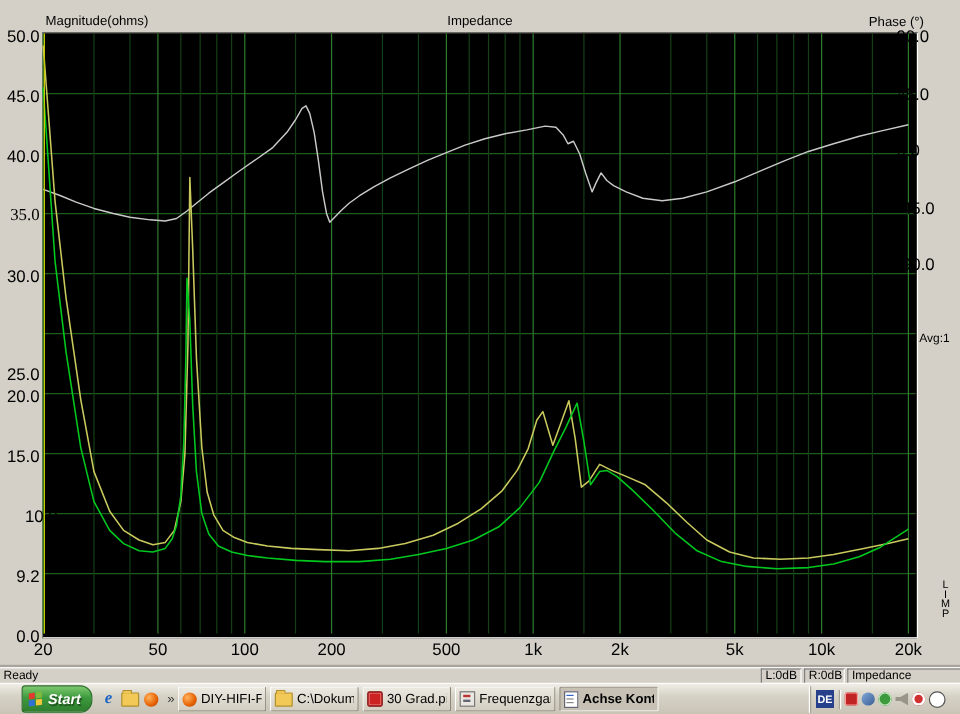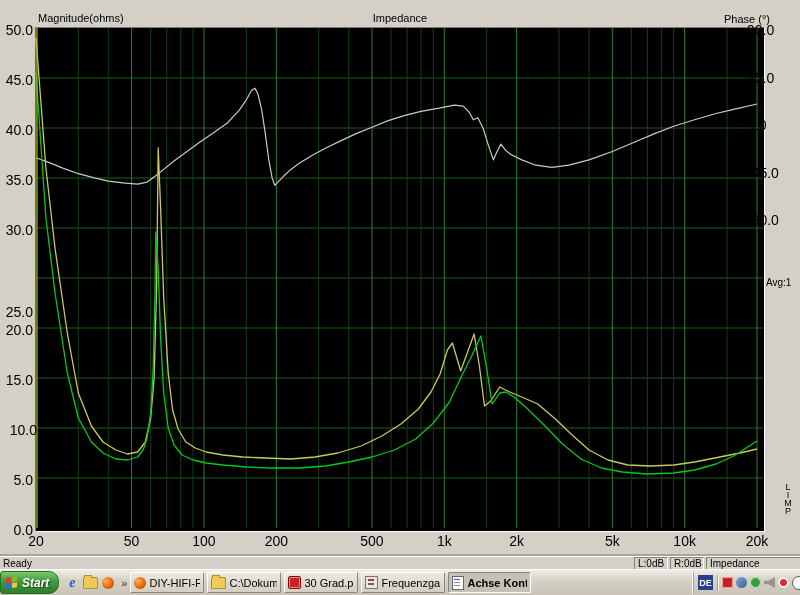--- a/index.html
+++ b/index.html
@@ -27,21 +27,21 @@
   .statusbar{position:absolute;left:0;top:556px;width:804px;height:13px;background:#d4d0c8;
       border-top:1px solid #fff;box-shadow:0 -2px 0 #a8a49c;display:flex;align-items:center;font-size:10px;}
   .statusbar .ready{flex:1;padding-left:3px;}
   .spanel{height:11px;line-height:11px;padding:0 3px;margin-right:2px;
       border-top:1px solid #808080;border-left:1px solid #808080;
       border-bottom:1px solid #fff;border-right:1px solid #fff;white-space:nowrap;overflow:hidden;}
   .spanel.p0{width:26px}.spanel.p1{width:26px}.spanel.p2{width:88px}
   
   .taskbar{position:absolute;left:0;top:569px;width:800px;height:26px;
       background:linear-gradient(#efede6,#d6d2c6 40%,#c9c4b6);
-      border-top:1px solid #fdfcf9;display:flex;align-items:center;padding:0 0;box-sizing:border-box;}
+      border-top:1px solid #fdfcf9;display:flex;align-items:center;padding:0 18px;box-sizing:border-box;}
   .start-btn{height:21px;padding:0 9px 0 5px;margin-right:6px;display:flex;align-items:center;gap:4px;
       background:linear-gradient(#7ec96f,#3d9a3d 45%,#2f7d2f);border-radius:3px 10px 10px 3px;
       border:1px solid #2a6e2a;color:#fff;font-weight:bold;font-size:12px;
       text-shadow:1px 1px 1px #1d4d1d;font-style:italic;}
   .flag{width:12px;height:12px;display:grid;grid-template-columns:5px 5px;grid-template-rows:5px 5px;gap:1px;transform:skewY(-8deg);}
   .flag i{display:block;}
   .flag i:nth-child(1){background:#e23b2e;}.flag i:nth-child(2){background:#7eb93c;}
   .flag i:nth-child(3){background:#2f6fd6;}.flag i:nth-child(4){background:#f3c53a;}
   .qlaunch{display:flex;align-items:center;gap:4px;margin-right:4px;}
   .icon{width:14px;height:14px;display:inline-flex;align-items:center;justify-content:center;flex:none;}
@@ -131,27 +131,27 @@
       <polyline points="36.0,157.8 50.6,163.1 63.4,168.4 78.3,173.7 94.4,177.9 108.3,181.1 125.2,183.2 137.7,184.2 147.1,182.1 155.8,175.8 163.7,169.4 174.0,161.0 187.0,151.5 198.6,143.1 213.9,132.5 227.3,123.0 239.1,110.3 246.3,99.8 251.7,90.3 255.0,88.2 258.1,94.5 261.8,110.3 265.3,133.6 268.8,159.9 272.1,177.9 274.8,185.3 278.9,181.1 283.9,175.8 290.9,169.4 299.6,163.1 311.5,155.7 325.4,148.3 340.5,140.9 356.2,133.6 372.0,127.2 387.5,120.9 404.1,115.6 421.0,111.4 439.0,108.2 454.3,105.1 463.3,106.1 469.3,112.4 473.3,119.8 477.9,117.7 483.1,128.3 488.0,144.1 493.4,159.9 496.6,152.6 500.9,144.1 505.7,150.4 511.3,154.7 521.8,159.9 535.7,165.2 551.8,167.3 568.9,165.2 589.0,159.9 612.3,151.5 634.8,142.0 654.6,133.6 673.7,126.2 694.6,119.8 716.0,113.5 733.7,109.3 757.0,104.0" fill="none" stroke="#c9c9c9" stroke-width="1.2" stroke-linejoin="round"></polyline>
       <polyline points="36.0,38.0 45.9,168.0 55.0,248.0 67.3,333.0 78.3,393.0 91.4,426.0 103.0,442.0 115.9,450.0 127.4,454.0 137.7,452.0 145.3,442.0 150.7,418.0 154.1,378.0 156.6,288.0 158.2,148.0 160.6,208.0 163.7,298.0 168.2,373.0 172.6,410.0 178.1,429.0 185.8,442.0 195.3,448.0 206.1,452.0 223.0,455.0 242.8,457.0 265.3,458.0 290.9,459.0 315.1,457.0 337.7,453.0 361.0,446.0 381.9,436.0 400.9,424.0 418.4,409.0 431.0,392.0 440.1,374.0 447.4,350.0 452.4,343.0 460.7,371.0 467.6,352.0 474.1,334.0 479.4,366.0 484.5,406.0 490.7,401.0 499.7,387.0 509.7,392.0 521.8,397.0 537.8,404.0 555.4,419.0 572.1,435.0 589.0,450.0 608.0,460.0 627.8,465.0 650.4,466.0 673.7,465.0 694.6,462.0 719.8,457.0 740.0,453.0 757.0,449.0" fill="none" stroke="#c9c95e" stroke-width="1.3" stroke-linejoin="round"></polyline>
       <polyline points="36.0,73.0 45.9,218.0 55.0,293.0 67.3,373.0 78.3,418.0 91.4,442.0 103.0,453.0 115.9,459.0 127.4,460.0 137.7,457.0 143.5,449.0 147.1,438.0 150.7,413.0 153.2,368.0 154.9,298.0 155.8,232.0 158.2,268.0 160.6,338.0 163.7,393.0 168.2,428.0 174.0,445.0 182.0,455.0 193.0,460.0 206.1,463.0 223.0,465.0 246.3,467.0 271.0,468.0 299.6,468.0 325.4,466.0 348.7,462.0 372.0,457.0 394.4,450.0 415.7,439.0 433.3,423.0 449.4,402.0 461.6,376.0 471.7,356.0 480.9,336.0 486.6,368.0 492.1,404.0 499.7,393.0 505.7,392.0 514.0,397.0 526.6,408.0 544.1,425.0 562.4,444.0 580.9,459.0 601.3,468.0 622.3,472.0 647.4,474.0 673.7,473.0 694.6,470.0 716.0,464.0 733.7,456.0 757.0,441.0" fill="none" stroke="#00c81e" stroke-width="1.3" stroke-linejoin="round"></polyline>
       <line x1="37.0" y1="28" x2="37.0" y2="528" stroke="#c9c900" stroke-width="1"></line>
     </svg>
 
   <div id="left-ticks">
       <div class="tick ltick" style="left: 0px; top: 22px;">50.0</div>
       <div class="tick ltick" style="left: 0px; top: 72px;">45.0</div>
       <div class="tick ltick" style="left: 0px; top: 122px;">40.0</div>
-      <div class="tick ltick" style="left: 0px; top: 172px;">35.0</div>
+      <div class="tick ltick" style="left: 0px; top: 172px; font-family: Liberation Serif, serif;">35.0</div>
       <div class="tick ltick" style="left: 0px; top: 222px;">30.0</div>
       <div class="tick ltick" style="left: 0px; top: 272px; margin-top: 32px;">25.0</div>
       <div class="tick ltick" style="left: 0px; top: 322px;">20.0</div>
       <div class="tick ltick" style="left: 0px; top: 372px;">15.0</div>
-      <div class="tick ltick" style="left: 4px; top: 422px;">10.0</div>
-      <div class="tick ltick" style="left: 0px; top: 472px;">5.0</div>
+      <div class="tick ltick" style="left: 15px; top: 422px;">10.0</div>
+      <div class="tick ltick" style="left: 0px; top: 472px;">9.2</div>
       <div class="tick ltick" style="left: 0px; top: 522px;">0.0</div>
     </div>
   <div id="right-ticks">
       <div class="tick rtick" style="top: 22px;">90.0</div>
       <div class="tick rtick" style="top: 69.5px;">45.0</div>
       <div class="tick rtick" style="top: 117px;">0.0</div>
       <div class="tick rtick" style="top: 164.5px;">-45.0</div>
       <div class="tick rtick" style="top: 212px;">-90.0</div>
     </div>
   <div id="bottom-ticks">

